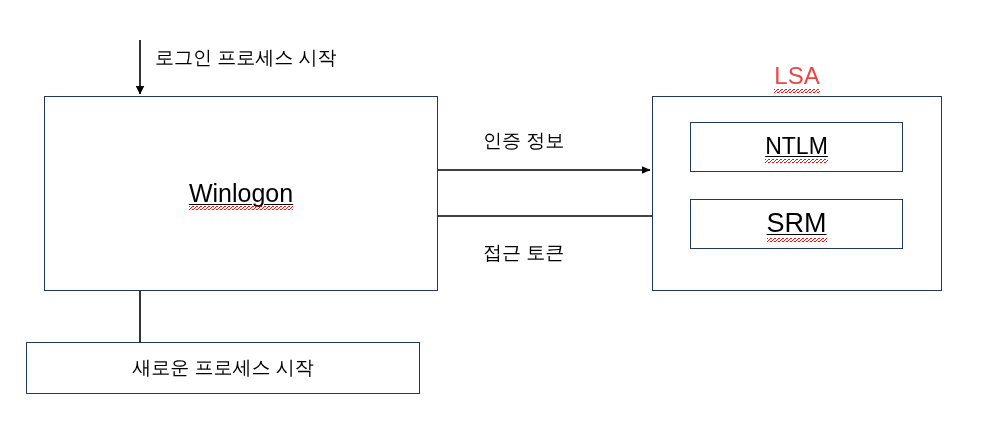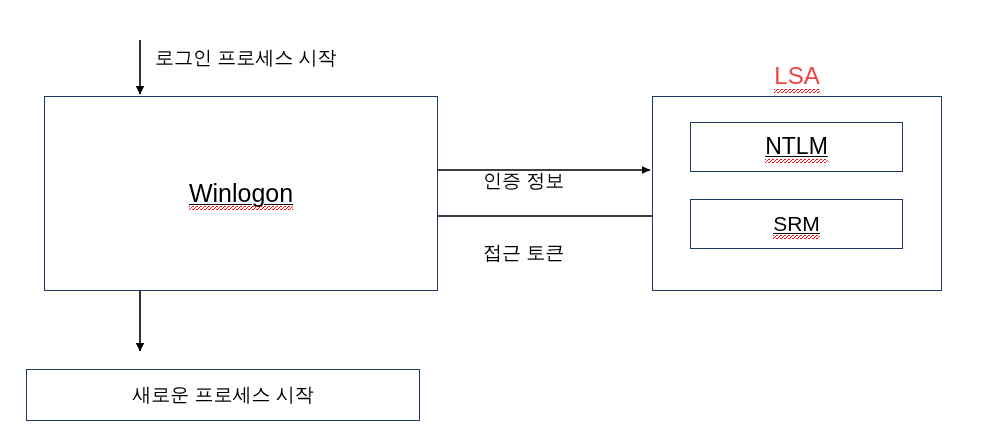--- a/index.html
+++ b/index.html
@@ -76,30 +76,30 @@
     color: #ef4444;
     white-space: nowrap;
     text-align: center;
   }
 
   
   #winlogon-box { left: 44px;  top: 96px;  width: 394px; height: 195px; }
   #lsa-box      { left: 652px; top: 96px;  width: 290px; height: 195px; }
   #ntlm-box     { left: 690px; top: 122px; width: 213px; height: 50px; }
   #srm-box      { left: 690px; top: 199px; width: 213px; height: 50px; }
-  #newproc-box  { left: 26px;  top: 369px; width: 394px; height: 52px; }
+  #newproc-box  { left: 26px;  top: 342px; width: 394px; height: 52px; }
 
   #winlogon-box .node-label { font-size: 25px; }
   #lsa-title               { left: 652px; top: 62px; width: 290px; font-size: 24px; }
   #ntlm-box .node-label    { font-size: 23px; }
-  #srm-box  .node-label    { font-size: 21px; }
+  #srm-box  .node-label    { font-size: 27px; }
   #newproc-box .node-label { font-size: 19px; }
 
   #label-login-start { left: 155px; top: 47px;  font-size: 19px; }
-  #label-auth-info   { left: 483px; top: 130px; font-size: 19px; margin-top: 40px; }
+  #label-auth-info   { left: 483px; top: 130px; font-size: 19px; }
   #label-access-token{ left: 483px; top: 226px; font-size: 19px; margin-top: 16px; }
   #label-login-done  { left: 146px; top: 300px; font-size: 19px; }
 </style>
 </head>
 <body>
 
 <div id="canvas">
 
   <svg id="svg-layer" viewBox="0 0 983 430" xmlns="http://www.w3.org/2000/svg">
     <defs>

